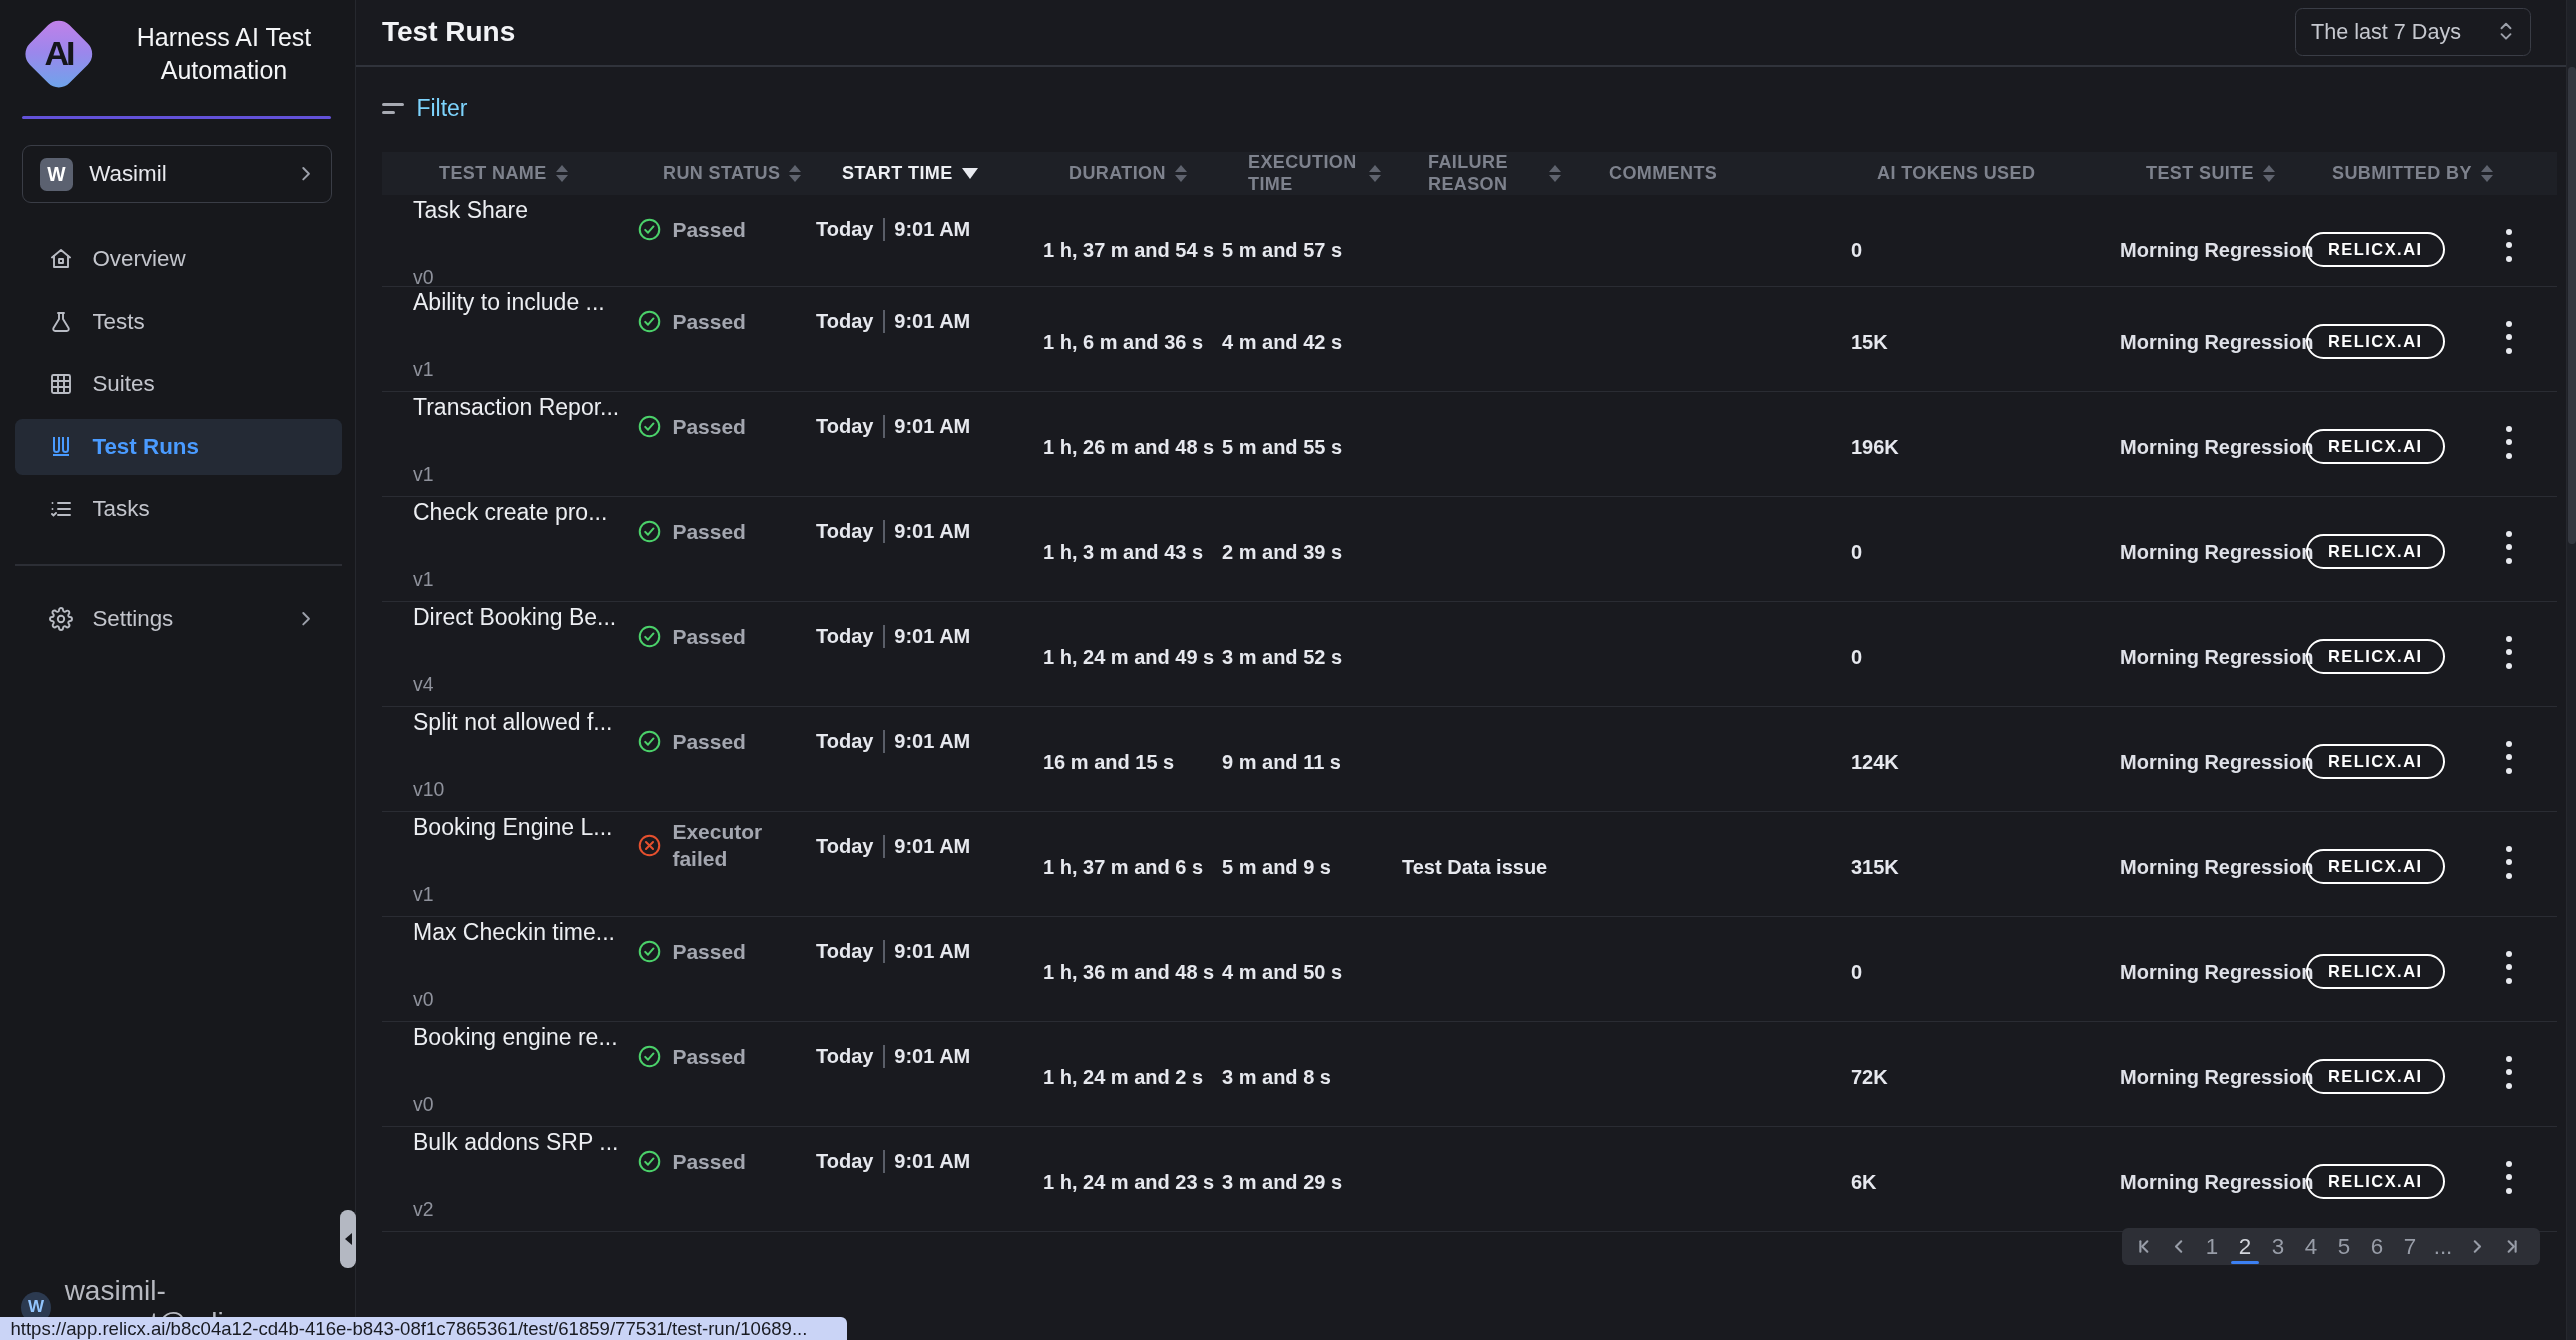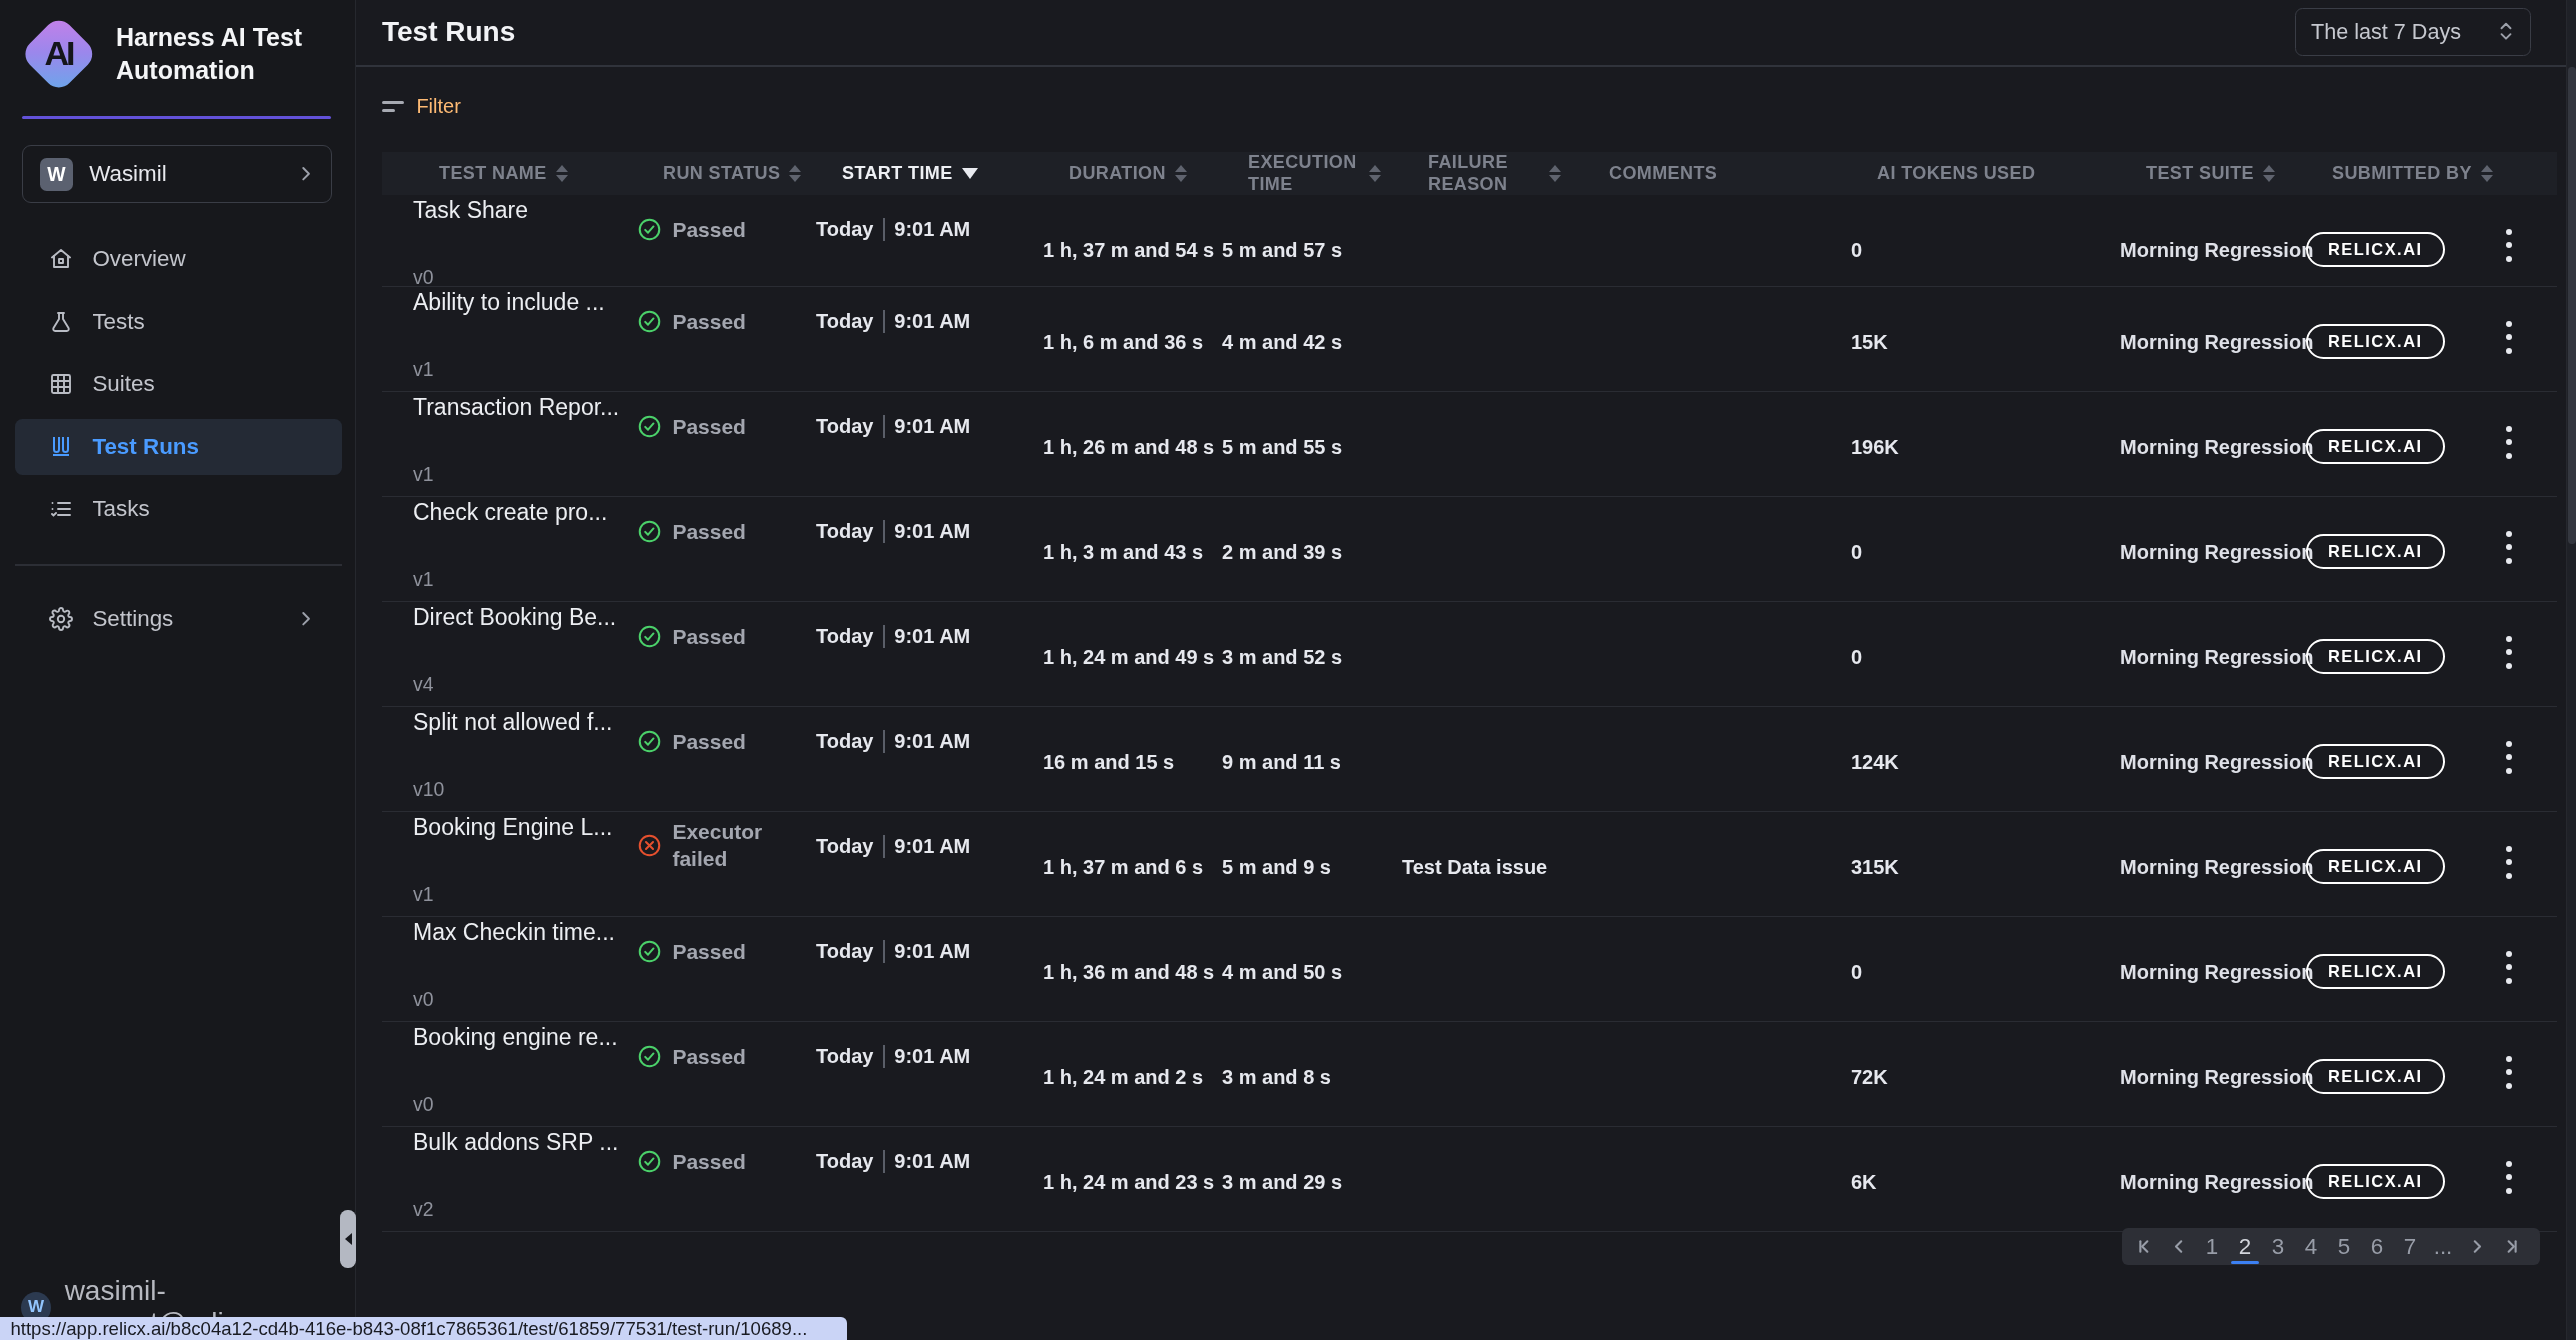--- a/index.html
+++ b/index.html
@@ -11,21 +11,21 @@
   html,body{width:2576px;height:1341px;overflow:hidden;}
   body{background:var(--bg);font-family:"Liberation Sans","DejaVu Sans",sans-serif;color:var(--txt);position:relative;}
 
   
   .sidebar{position:absolute;left:0;top:0;width:356px;height:1341px;background:var(--sidebar-bg);border-right:1.5px solid #26282e;}
   .logo-mark{position:absolute;left:24px;top:19.4px;width:69px;height:69px;}
   .logo-diamond{position:absolute;inset:6.7px;border-radius:15px;transform:rotate(45deg);
     background:linear-gradient(135deg,#c87fe8 0%,#9b87ec 48%,#67a9ea 100%);}
   .logo-ai{position:absolute;inset:0;display:flex;align-items:center;justify-content:center;
     font-size:34px;font-weight:800;letter-spacing:-3px;color:#15161b;}
-  .app-title{position:absolute;left:116px;top:21px;width:216px;font-size:25px;line-height:33px;font-weight:700;color:#f4f5f7;}
+  .app-title{position:absolute;left:116px;top:21px;width:216px;font-size:25px;line-height:33px;font-weight:400;color:#f4f5f7;text-align:center;}
   .purple-line{position:absolute;left:22.4px;top:116px;width:309px;height:3px;background:var(--purple);border-radius:1.5px;}
   .workspace{position:absolute;left:22.4px;top:145px;width:310px;height:58px;border:1.5px solid #3a3d46;border-radius:9px;
     display:flex;align-items:center;padding:0 16.4px;cursor:pointer;}
   .ws-badge{width:33px;height:33px;border-radius:6.7px;background:#5b6170;color:#fff;font-weight:700;font-size:19.4px;
     display:flex;align-items:center;justify-content:center;}
   .ws-name{flex:1;margin-left:16.4px;font-size:22.4px;color:#e8e9ee;}
   .nav-item{position:absolute;left:15px;width:327px;height:46px;border-radius:7.5px;display:flex;align-items:center;
     gap:19.4px;padding-left:34px;color:#c3c5cc;font-size:22.4px;cursor:pointer;}
   .nav-item svg{flex:0 0 auto;}
   .nav-item.sel{background:#242a35;height:56px;color:var(--blue);font-weight:600;}
@@ -40,21 +40,21 @@
   .user-email{font-size:28px;color:#b7b9c0;}
 
   
   .main{position:absolute;left:356px;top:0;right:10.4px;bottom:0;}
   .page-title{position:absolute;left:26px;top:16.4px;font-size:28px;font-weight:600;color:#f2f3f6;}
   .range-select{position:absolute;left:1939px;top:7.5px;width:236px;height:48px;border:1.5px solid #3a3d46;border-radius:7.5px;
     display:flex;align-items:center;justify-content:space-between;padding:0 15px;cursor:pointer;}
   .range-label{font-size:21.6px;color:#c6c8cf;}
   .top-div{position:absolute;left:0;top:65px;width:100%;height:1.5px;background:#30333b;}
   .filter-row{position:absolute;left:26px;top:95px;display:flex;align-items:center;gap:12px;cursor:pointer;}
-  .filter-label{font-size:20px;color:#fdba74;}
+  .filter-label{font-size:23px;color:#7dd3fc;}
   .filter-icon{display:flex;flex-direction:column;gap:4.5px;}
   .filter-icon i{display:block;height:3px;background:#a7aab2;border-radius:1.5px;}
   .filter-icon i:nth-child(1){width:22.4px;}
   .filter-icon i:nth-child(2){width:13.4px;}
 
   .grid{display:grid;grid-template-columns:224px 179px 227px 179px 180px 181px 268px 269px 186px 197px 1fr;padding-left:57px;}
   .thead{position:absolute;left:26px;right:9px;top:152px;height:43px;background:var(--band);align-items:center;}
   .th{display:flex;align-items:center;gap:9px;font-size:18px;font-weight:700;letter-spacing:0.4px;color:var(--head);
     text-transform:uppercase;cursor:pointer;}
   .th .lbl{line-height:21.6px;}

